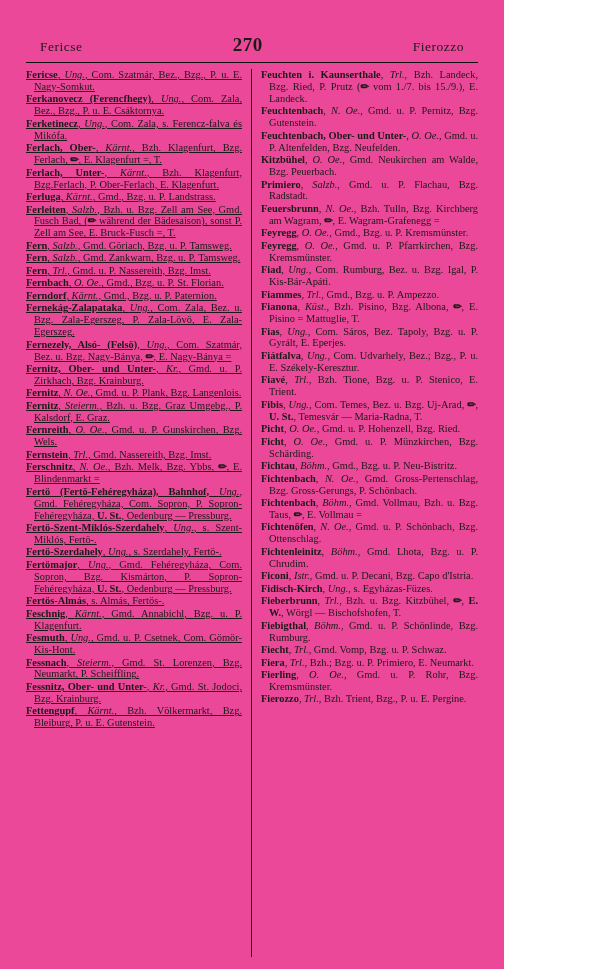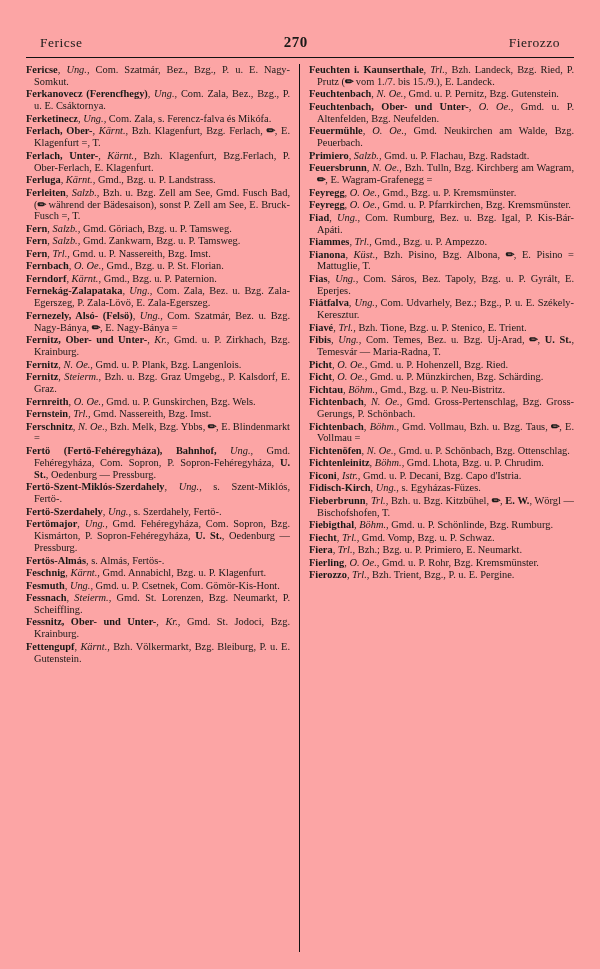--- a/index.html
+++ b/index.html
@@ -8,43 +8,43 @@
     background: #ffffff;
   }
   body {
     width: 600px;
     height: 969px;
     font-family: "Liberation Serif", serif;
     color: #1a1a18;
   }
   .page {
     position: relative;
-    width: 600px;
+    width: 504px;
     height: 969px;
-    background: #fca5a5;
+    background: #ec4899;
     box-sizing: border-box;
     padding: 34px 26px 20px 26px;
   }
   .header {
     display: flex;
     align-items: baseline;
     justify-content: space-between;
     font-size: 13.5px;
     letter-spacing: 0.5px;
     padding: 0 14px 4px 14px;
   }
   .header .hdr-left,
   .header .hdr-right {
     flex: 0 0 auto;
     font-weight: normal;
   }
   .header .hdr-center {
     flex: 0 0 auto;
     font-weight: bold;
-    font-size: 15px;
+    font-size: 19px;
   }
   .rule {
     border-top: 1.6px solid #111;
     margin: 2px 0 6px 0;
   }
   .columns {
     display: flex;
     height: 888px;
     box-sizing: border-box;
   }
@@ -52,20 +52,21 @@
     width: 50%;
     box-sizing: border-box;
     font-size: 10.4px;
     line-height: 11.9px;
     text-align: justify;
     text-justify: inter-word;
   }
   .col-left {
     padding-right: 9px;
     border-right: 1.1px solid #111;
+    text-decoration: underline;
   }
   .col-right {
     padding-left: 9px;
   }
   .entry {
     margin: 0 0 0.6px 0;
     padding-left: 8px;
     text-indent: -8px;
   }
   .b { font-weight: bold; }
@@ -117,21 +118,21 @@
         <div class="entry"><span class="b">Feschnig</span><span>, </span><span class="i">Kärnt.</span><span>, Gmd. Annabichl, Bzg. u. P. Klagenfurt.</span></div>
         <div class="entry"><span class="b">Fesmuth</span><span>, </span><span class="i">Ung.</span><span>, Gmd. u. P. Csetnek, Com. Gömör-Kis-Hont.</span></div>
         <div class="entry"><span class="b">Fessnach</span><span>, </span><span class="i">Steierm.</span><span>, Gmd. St. Lorenzen, Bzg. Neumarkt, P. Scheiffling.</span></div>
         <div class="entry"><span class="b">Fessnitz, Ober- und Unter-</span><span>, </span><span class="i">Kr.</span><span>, Gmd. St. Jodoci, Bzg. Krainburg.</span></div>
         <div class="entry"><span class="b">Fettengupf</span><span>, </span><span class="i">Kärnt.</span><span>, Bzh. Völkermarkt, Bzg. Bleiburg, P. u. E. Gutenstein.</span></div>
       </div>
     <div class="col col-right" id="col1">
         <div class="entry"><span class="b">Feuchten i. Kaunserthale</span><span>, </span><span class="i">Trl.</span><span>, Bzh. Landeck, Bzg. Ried, P. Prutz (</span><span class="glyph-eye">✏</span><span> vom 1./7. bis 15./9.), E. Landeck.</span></div>
         <div class="entry"><span class="b">Feuchtenbach</span><span>, </span><span class="i">N. Oe.</span><span>, Gmd. u. P. Pernitz, Bzg. Gutenstein.</span></div>
         <div class="entry"><span class="b">Feuchtenbach, Ober- und Unter-</span><span>, </span><span class="i">O. Oe.</span><span>, Gmd. u. P. Altenfelden, Bzg. Neufelden.</span></div>
-        <div class="entry"><span class="b">Feuermühle</span><span>, </span><span class="i">O. Oe.</span><span>, Gmd. Neukirchen am Walde, Bzg. Peuerbach.</span></div>
+        <div class="entry"><span class="b">Kitzbühel</span><span>, </span><span class="i">O. Oe.</span><span>, Gmd. Neukirchen am Walde, Bzg. Peuerbach.</span></div>
         <div class="entry"><span class="b">Primiero</span><span>, </span><span class="i">Salzb.</span><span>, Gmd. u. P. Flachau, Bzg. Radstadt.</span></div>
         <div class="entry"><span class="b">Feuersbrunn</span><span>, </span><span class="i">N. Oe.</span><span>, Bzh. Tulln, Bzg. Kirchberg am Wagram, </span><span class="glyph-eye">✏</span><span>, E. Wagram-Grafenegg =</span></div>
         <div class="entry"><span class="b">Feyregg</span><span>, </span><span class="i">O. Oe.</span><span>, Gmd., Bzg. u. P. Kremsmünster.</span></div>
         <div class="entry"><span class="b">Feyregg</span><span>, </span><span class="i">O. Oe.</span><span>, Gmd. u. P. Pfarrkirchen, Bzg. Kremsmünster.</span></div>
         <div class="entry"><span class="b">Fiad</span><span>, </span><span class="i">Ung.</span><span>, Com. Rumburg, Bez. u. Bzg. Igal, P. Kis-Bár-Apáti.</span></div>
         <div class="entry"><span class="b">Fiammes</span><span>, </span><span class="i">Trl.</span><span>, Gmd., Bzg. u. P. Ampezzo.</span></div>
         <div class="entry"><span class="b">Fianona</span><span>, </span><span class="i">Küst.</span><span>, Bzh. Pisino, Bzg. Albona, </span><span class="glyph-eye">✏</span><span>, E. Pisino = Mattuglie, T.</span></div>
         <div class="entry"><span class="b">Fias</span><span>, </span><span class="i">Ung.</span><span>, Com. Sáros, Bez. Tapoly, Bzg. u. P. Gyrált, E. Eperjes.</span></div>
         <div class="entry"><span class="b">Fiátfalva</span><span>, </span><span class="i">Ung.</span><span>, Com. Udvarhely, Bez.; Bzg., P. u. E. Székely-Keresztur.</span></div>
         <div class="entry"><span class="b">Fiavé</span><span>, </span><span class="i">Trl.</span><span>, Bzh. Tione, Bzg. u. P. Stenico, E. Trient.</span></div>

